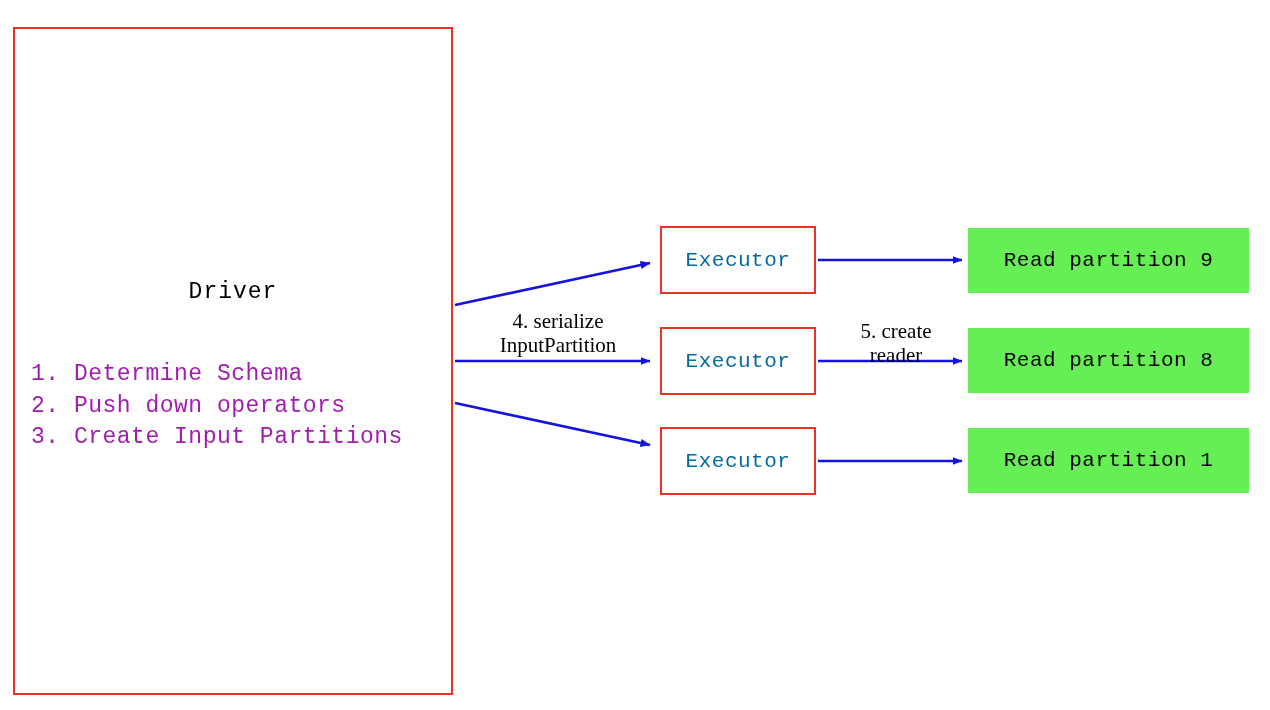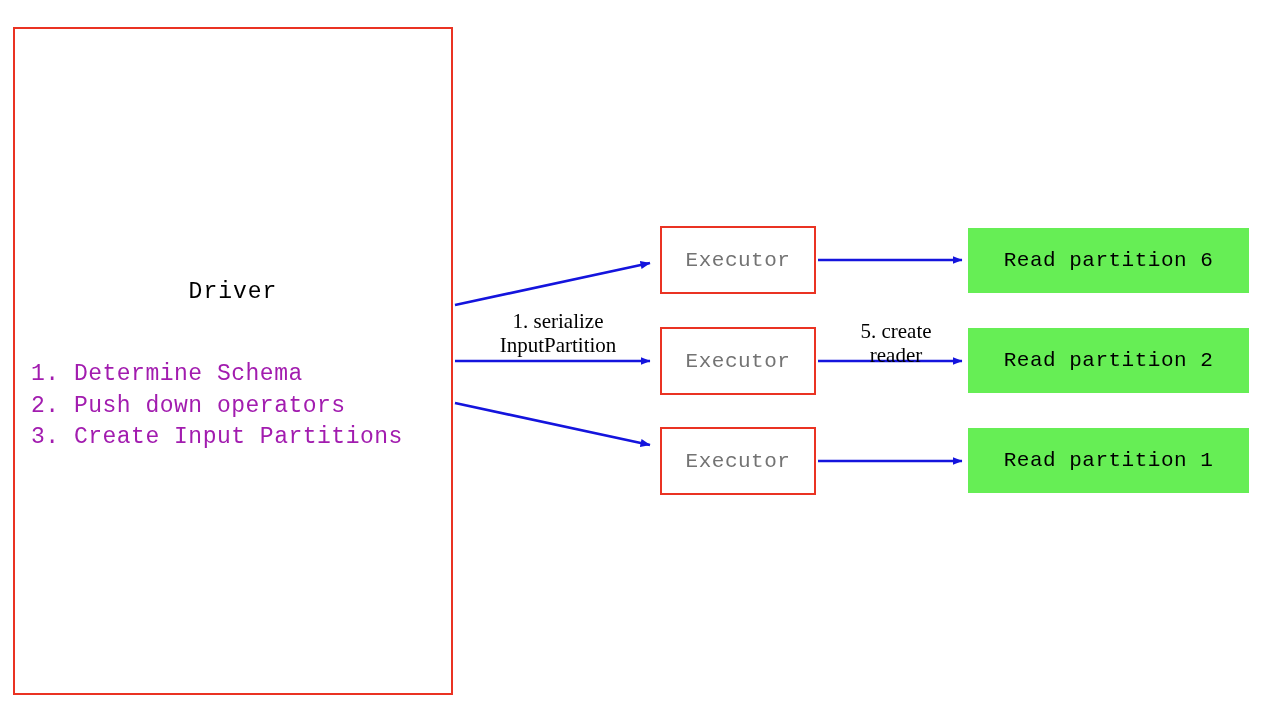--- a/index.html
+++ b/index.html
@@ -62,21 +62,21 @@
   }
   .executor-box {
     width: 156px;
     height: 68px;
     border: 2px solid #ea3323;
     background: #ffffff;
   }
   .executor-label {
     font-family: "Liberation Mono", "DejaVu Sans Mono", monospace;
     font-size: 21px;
-    color: #737373;
+    color: #0369a1;
     letter-spacing: 0.5px;
   }
   .partition-box {
     width: 281px;
     height: 65px;
     background: #66ee55;
     border: none;
   }
   .partition-label {
     font-family: "Liberation Mono", "DejaVu Sans Mono", monospace;
@@ -146,27 +146,27 @@
     <div class="executor-label">Executor</div>
   </div>
   <div class="node executor-box" id="exec-1">
     <div class="executor-label">Executor</div>
   </div>
   <div class="node executor-box" id="exec-2">
     <div class="executor-label">Executor</div>
   </div>
 
   <div class="node partition-box" id="part-0">
-    <div class="partition-label">Read partition 6</div>
+    <div class="partition-label">Read partition 9</div>
   </div>
   <div class="node partition-box" id="part-1">
-    <div class="partition-label">Read partition 2</div>
+    <div class="partition-label">Read partition 8</div>
   </div>
   <div class="node partition-box" id="part-2">
     <div class="partition-label">Read partition 1</div>
   </div>
 
-  <div class="edge-label" id="lbl-serialize">1. serialize
+  <div class="edge-label" id="lbl-serialize">4. serialize
 InputPartition</div>
   <div class="edge-label" id="lbl-create">5. create
 reader</div>
 
 </div>
 
 </body></html>

